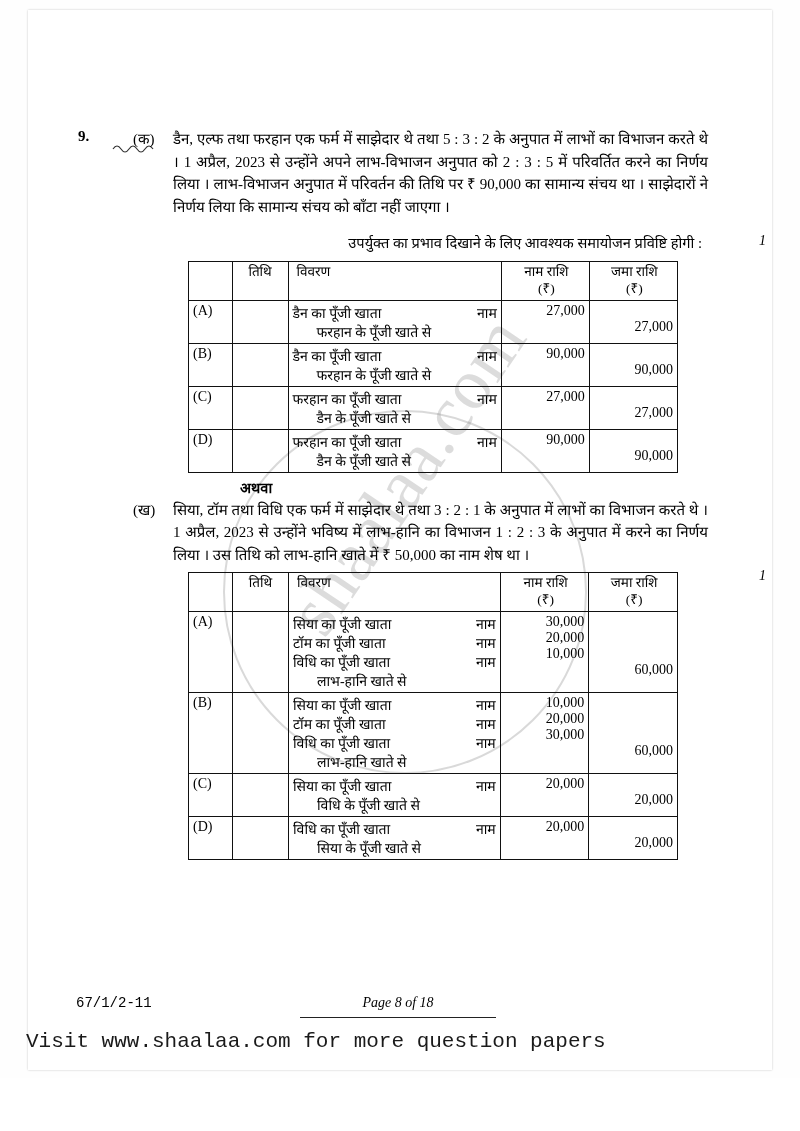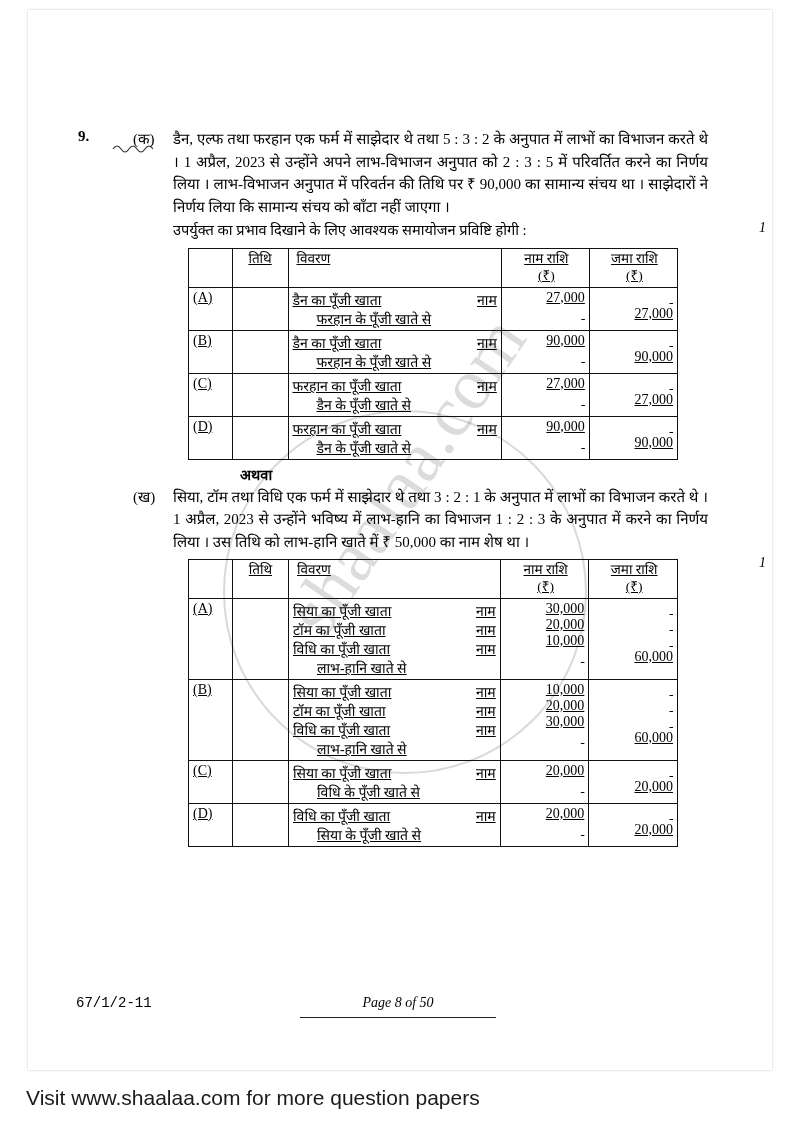--- a/index.html
+++ b/index.html
@@ -110,21 +110,20 @@
     margin-right: 70px;
     font-size: 14.6px;
     line-height: 1.5;
   }
   table.entries {
     border-collapse: collapse;
     margin-left: 160px;
     width: 490px;
     font-size: 14px;
     background: transparent;
-    text-decoration: underline;
   }
   table.entries td, table.entries th {
     border: 1px solid #111;
     padding: 2px 4px;
     vertical-align: top;
     background: transparent;
   }
   .col-opt { width: 38px; text-align: left; padding-left: 5px; }
   .col-date { width: 52px; }
   .col-part { width: 205px; }
@@ -187,23 +186,23 @@
     position: absolute;
     left: 0;
     top: 1078px;
     width: 800px;
     height: 53px;
     background: #ffffff;
   }
   .visit-text {
     position: absolute;
     left: 26px;
-    top: 1086px;
+    top: 1030px;
     font-size: 21px;
-    font-family: Liberation Sans, sans-serif;
+    font-family: Liberation Mono, monospace;
     color: #1a1a1a;
   }
 </style>
 </head>
 <body>
 
 <div class="page">
   <div class="paper">
 
     <svg class="squiggle" viewBox="0 0 44 12">
@@ -214,21 +213,21 @@
     <div class="watermark-text">shaalaa.com</div>
 
     <div class="content">
 
       <div class="qrow" style="margin-top:118px;">
         <span class="qnum">9.</span>
         <span class="qpart">(क)</span>
         <div class="qbody">डैन, एल्फ तथा फरहान एक फर्म में साझेदार थे तथा 5 : 3 : 2 के अनुपात में लाभों का विभाजन करते थे । 1 अप्रैल, 2023 से उन्होंने अपने लाभ-विभाजन अनुपात को 2 : 3 : 5 में परिवर्तित करने का निर्णय लिया । लाभ-विभाजन अनुपात में परिवर्तन की तिथि पर ₹ 90,000 का सामान्य संचय था । साझेदारों ने निर्णय लिया कि सामान्य संचय को बाँटा नहीं जाएगा ।</div>
       </div>
 
-      <div style="position:relative; margin-top:2px;">
+      <div style="position:relative; margin-top:15px;text-align:right;">
         <div class="lead">उपर्युक्त का प्रभाव दिखाने के लिए आवश्यक समायोजन प्रविष्टि होगी :</div>
         <span class="marks" style="top:0;">1</span>
       </div>
 
       <table class="entries" style="margin-top:6px;">
         <tbody>
             <tr>
           <th class="col-opt hdr"></th>
           <th class="col-date hdr">तिथि</th>
           <th class="col-part hdr" style="text-align:left; padding-left:8px;">विवरण</th>
@@ -454,21 +453,21 @@
             <div>20,000</div>
           </td>
         </tr>
       </tbody>
         </table>
 
     </div>
 
     <div class="footer">
       <span class="footer-code">67/1/2-11</span>
-      <span class="footer-page">Page 8 of 50</span>
+      <span class="footer-page">Page 8 of 18</span>
       <div class="footer-rule"></div>
     </div>
 
   </div>
 
   <div class="visit-bar"></div>
   <div class="visit-text">Visit www.shaalaa.com for more question papers</div>
 </div>
 
 </body></html>

